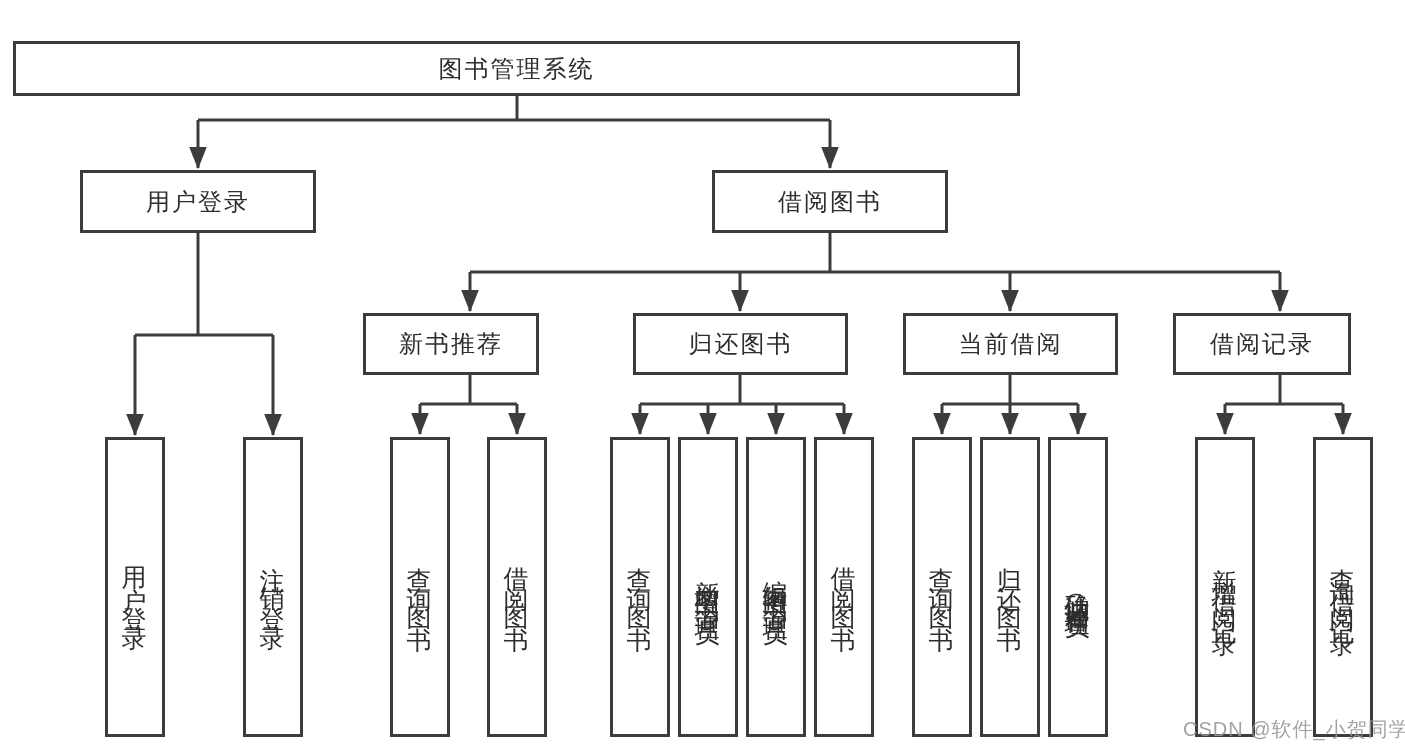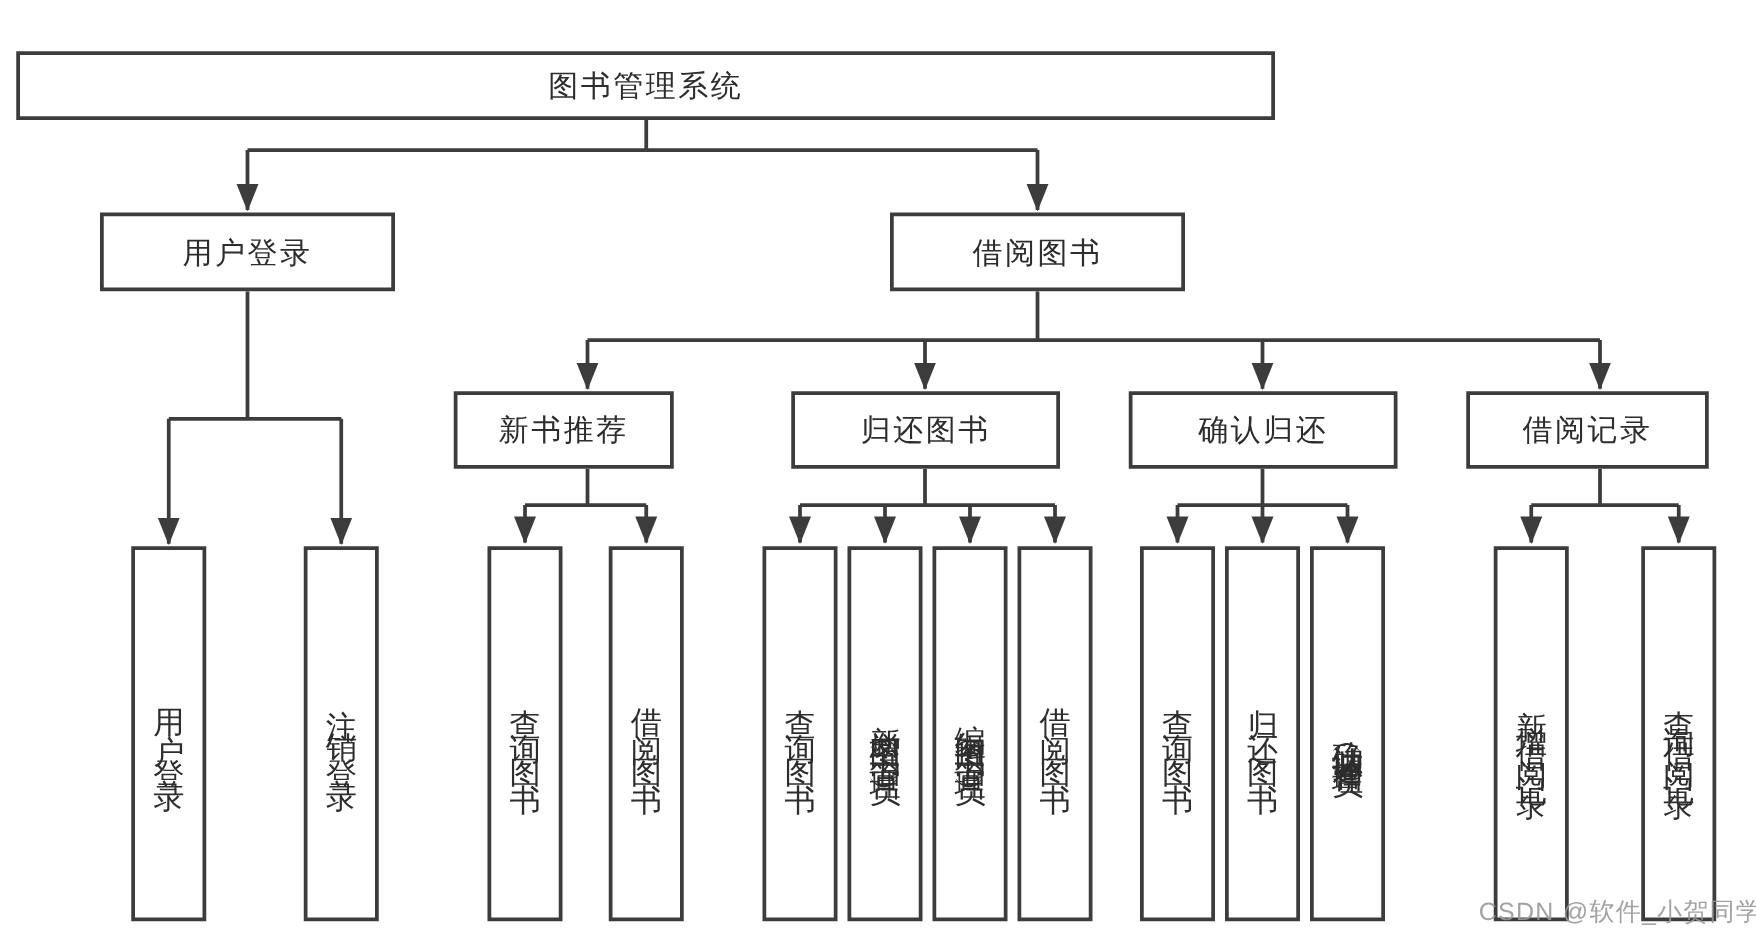--- a/index.html
+++ b/index.html
@@ -111,22 +111,22 @@
     </g>
   </svg>
 
   <div class="box" style="left:13px; top:13px; width:1007px; height:55px;margin-top:28px;">图书管理系统</div>
 
   <div class="box" style="left:80px; top:170px; width:236px; height:63px;">用户登录</div>
   <div class="box" style="left:712px; top:170px; width:236px; height:63px;">借阅图书</div>
 
   <div class="box" style="left:363px; top:313px; width:176px; height:62px;">新书推荐</div>
   <div class="box" style="left:633px; top:313px; width:215px; height:62px;">归还图书</div>
-  <div class="box" style="left:903px; top:313px; width:215px; height:62px;">确认归还</div>
-  <div class="box" style="left:1173px; top:313px; width:194px; height:62px;">借阅记录</div>
+  <div class="box" style="left:903px; top:313px; width:215px; height:62px;">当前借阅</div>
+  <div class="box" style="left:1173px; top:313px; width:178px; height:62px;">借阅记录</div>
 
   <div class="box leaf" style="left:105px; top:437px; width:60px; height:300px;">用户登录</div>
   <div class="box leaf" style="left:243px; top:437px; width:60px; height:300px;">注销登录</div>
 
   <div class="box leaf" style="left:390px; top:437px; width:60px; height:300px;">查询图书</div>
   <div class="box leaf" style="left:487px; top:437px; width:60px; height:300px;">借阅图书</div>
 
   <div class="box leaf" style="left:610px; top:437px; width:60px; height:300px;">查询图书</div>
   <div class="box leaf ls-tight" style="left:678px; top:437px; width:60px; height:300px;">新增图书（管理员）</div>
   <div class="box leaf ls-tight" style="left:746px; top:437px; width:60px; height:300px;">编辑图书（管理员）</div>

